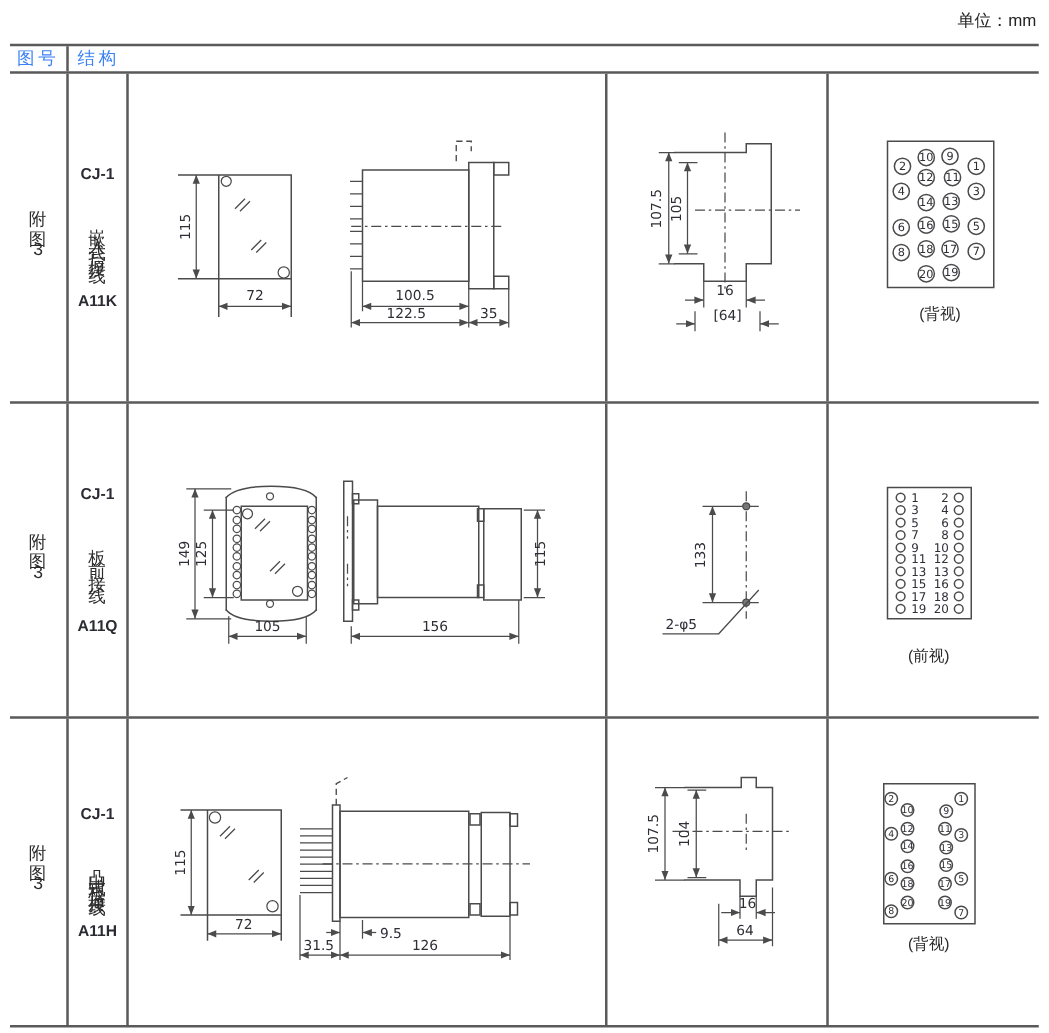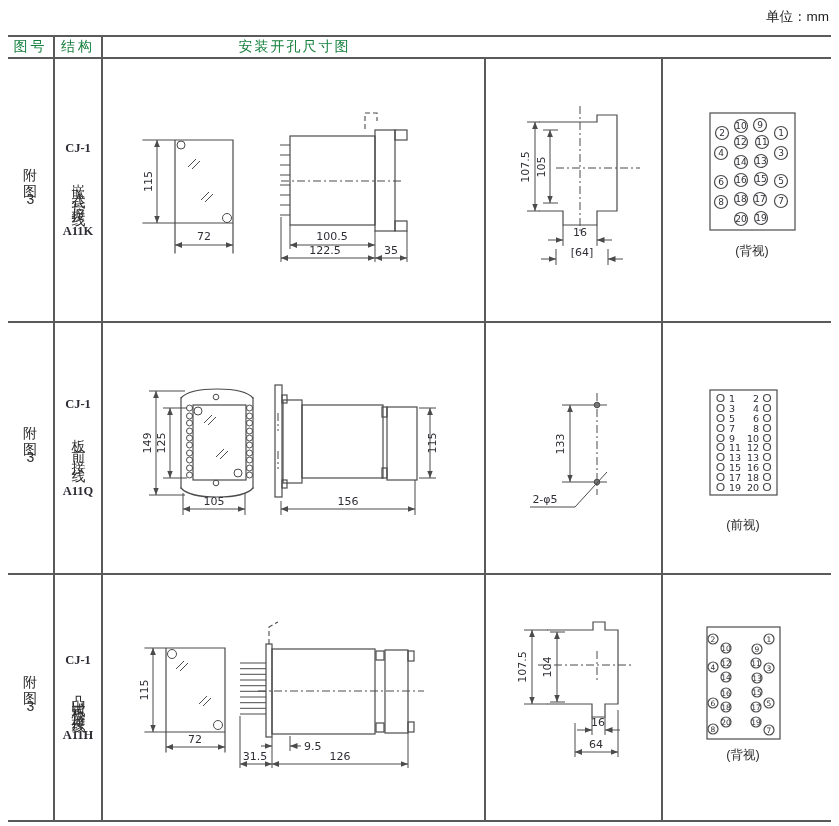--- a/index.html
+++ b/index.html
@@ -4,31 +4,31 @@
 <style>
   html,body{margin:0;padding:0;background:#fff;}
   body{font-family:"Liberation Sans","DejaVu Sans",sans-serif;color:#2f2f35;}
   #page{position:relative;width:839px;height:826px;background:#fff;overflow:hidden;}
   #unit{position:absolute;top:8px;right:10px;font-size:13.5px;color:#222;}
   #tbl{position:absolute;left:8px;top:35px;width:823px;border-top:2px solid #5a5a5a;border-bottom:2px solid #5a5a5a;}
   .trow{display:grid;grid-template-columns:47px 48px 383px 177px 168px;border-bottom:2px solid #5a5a5a;}
   .trow:last-child{border-bottom:none;}
   .cell{border-right:2px solid #5a5a5a;position:relative;box-sizing:border-box;}
   .cell:last-child{border-right:none;}
-  .hcell{display:flex;align-items:center;justify-content:center;font-size:14px;color:#15803d;height:20px;}
+  .hcell{display:flex;align-items:center;justify-content:center;font-size:14px;color:#3b82f6;height:20px;}
   .ls2{letter-spacing:2px;}
   .ls3{letter-spacing:3px;}
   .ls10{letter-spacing:11px;text-indent:11px;}
   .ccell{display:flex;align-items:center;justify-content:center;}
   .vchars{writing-mode:vertical-rl;text-orientation:upright;font-size:14px;color:#2b2b2b;}
   .fig{letter-spacing:17px;}
   .sp6{letter-spacing:6px;}
   .sp10{letter-spacing:10px;}
   .sp4{letter-spacing:4px;}
-  .struct{display:flex;flex-direction:column;align-items:center;gap:16px;font-family:Liberation Serif, serif;}
+  .struct{display:flex;flex-direction:column;align-items:center;gap:26px;}
   .model,.code{font-size:12.5px;font-weight:bold;color:#2b2b33;}
   svg{position:absolute;left:0;top:0;}
   .ln{stroke:#4b4b4b;stroke-width:1.2;fill:none;stroke-linecap:square;}
   .thin{stroke:#4b4b4b;stroke-width:1;fill:none;}
   .cl{stroke:#4b4b4b;stroke-width:1;fill:none;stroke-dasharray:8 3 2 3;}
   .dsh{stroke:#4b4b4b;stroke-width:1.1;fill:none;stroke-dasharray:5 3;}
   .dim{stroke:#4b4b4b;stroke-width:1;fill:none;}
   .dt{font-size:11px;fill:#2e2e36;text-anchor:middle;font-family:"DejaVu Sans",sans-serif;}
   .dts{text-anchor:start;}
   .tc{stroke:#4b4b4b;stroke-width:1.2;fill:none;}
@@ -54,21 +54,20 @@
     </defs>
   </svg>
 
   <div id="unit">单位：mm</div>
 
   <div id="tbl">
 
     <div class="trow">
       <div class="cell hcell ls3">图号</div>
       <div class="cell hcell ls3">结构</div>
-      <div class="cell hcell ls2">安装开孔尺寸图</div>
     </div>
 
     <div class="trow" style="height:262px;">
       <div class="cell ccell">
         <div class="vchars fig">附图3</div>
       </div>
       <div class="cell ccell">
         <div class="struct">
           <div class="model">CJ-1</div>
           <div class="vchars sp6">嵌入式后接线</div>

